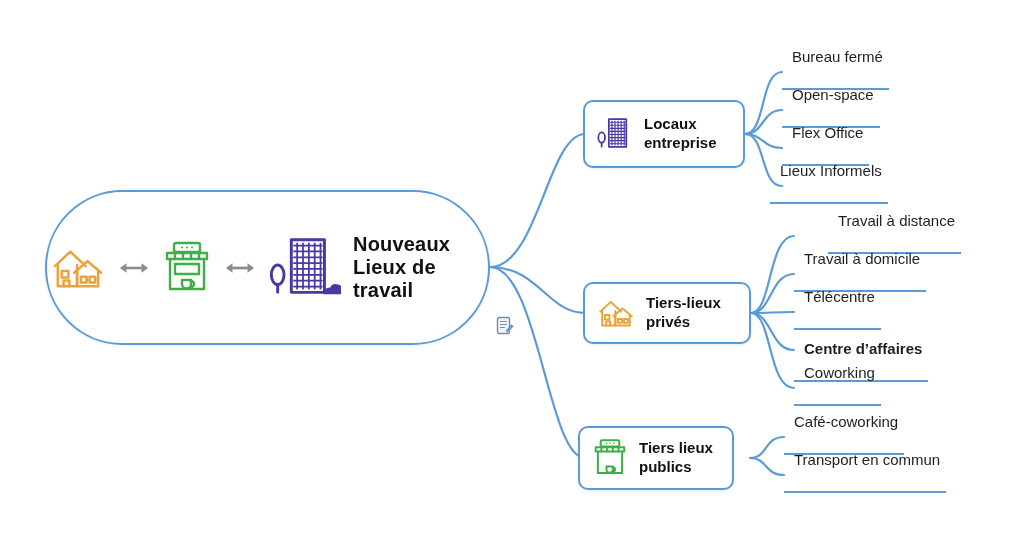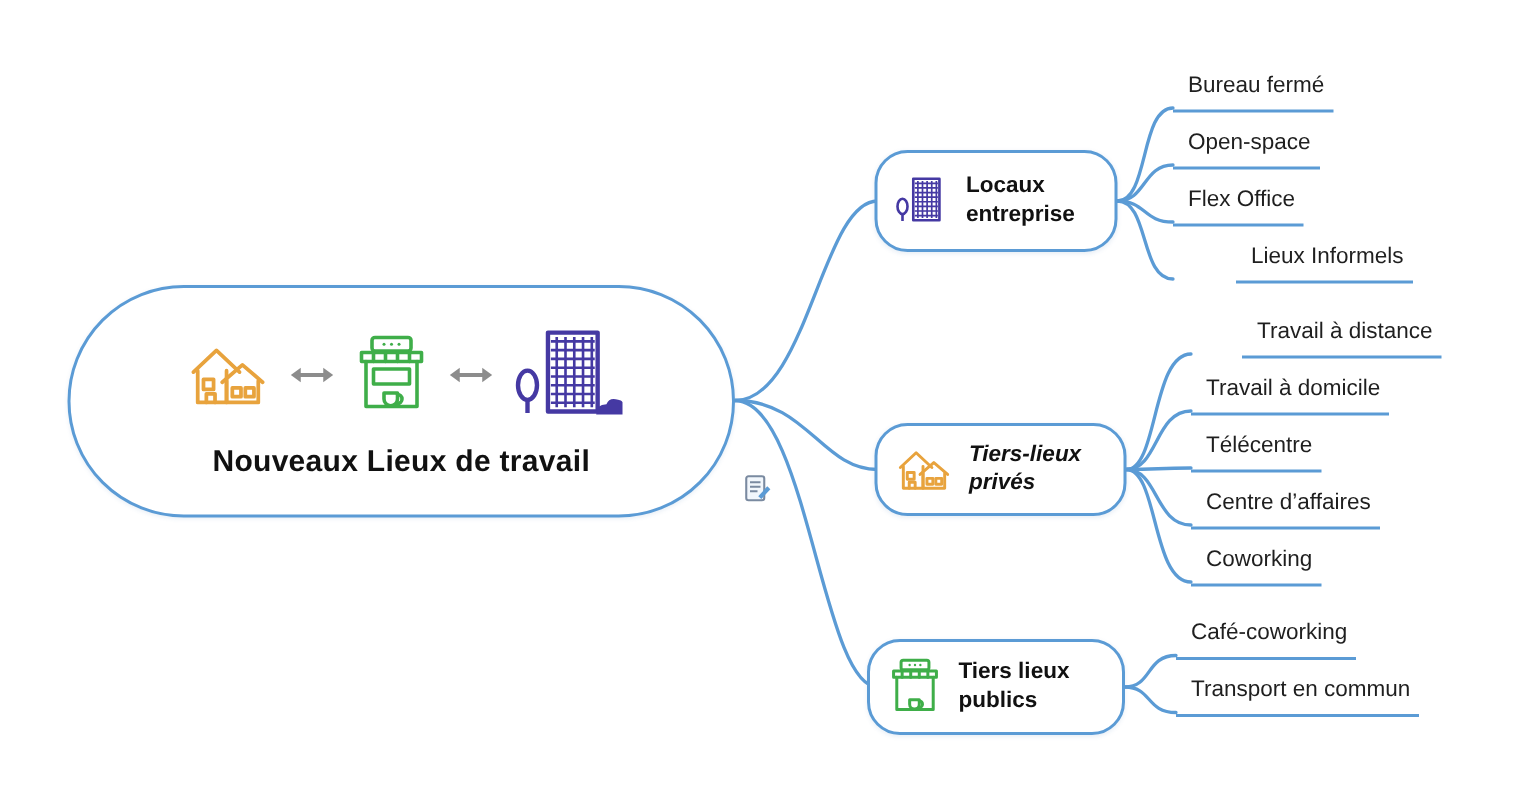--- a/index.html
+++ b/index.html
@@ -11,37 +11,37 @@
     --text:#1f1f1f;
   }
   *{box-sizing:border-box;margin:0;padding:0;}
   body{background:#ffffff;font-family:"Liberation Sans","DejaVu Sans",sans-serif;}
   .canvas{position:relative;width:1024px;height:537px;background:#ffffff;overflow:hidden;}
   .connectors{position:absolute;inset:0;pointer-events:none;}
 
   .central-node{
     position:absolute;left:45px;top:190px;width:445px;height:155px;
     border:2.5px solid var(--line);border-radius:80px;background:#fff;
-    display:flex;flex-direction:column;align-items:center;justify-content:center;gap:12px;
+    display:flex;flex-direction:row;align-items:center;justify-content:center;gap:12px;
     box-shadow:0 1px 3px rgba(70,120,180,.12);
   }
   .icons-row{display:flex;align-items:center;gap:10px;}
   .central-title{font-size:20px;font-weight:bold;color:#111;letter-spacing:.2px;}
 
   .branch-node{
-    position:absolute;background:#fff;border:2px solid var(--line);border-radius:22px;
+    position:absolute;background:#fff;border:2px solid var(--line);border-radius:10px;
     display:flex;align-items:center;gap:9px;padding:6px 10px;
     box-shadow:0 1px 3px rgba(70,120,180,.12);
   }
   .branch-label{font-size:15px;font-weight:bold;color:#111;line-height:1.25;width:96px;}
 
   .leaf{
     position:absolute;white-space:nowrap;
     font-size:15px;line-height:20px;color:var(--text);
-    padding:0 6px 6px 10px;border-bottom:2px solid var(--line);
+    padding:0 6px 21px 10px;border-bottom:2px solid var(--line);
   }
 
   .note-icon{position:absolute;left:495px;top:316px;width:20px;height:20px;cursor:pointer;}
   svg{display:block;}
 </style>
 </head>
 <body>
 
 <div class="canvas">
 
@@ -142,60 +142,60 @@
           <path d="M33 8 V56 M39 8 V56 M45 8 V56 M51 8 V56 M57 8 V56"></path>
           <path d="M29 11 H59 M29 17 H59 M29 23 H59 M29 29 H59 M29 35 H59 M29 41 H59 M29 47 H59 M29 53 H59"></path>
         </g>
         <path d="M13 60 V50"></path>
         <ellipse cx="13" cy="41" rx="6.5" ry="10"></ellipse>
       </svg>
     </span>
     <span class="branch-label">Locaux entreprise</span>
   </div>
 
-  <div class="branch-node" style="left:583px;top:282px;width:168px;height:62px;font-style:italic;">
+  <div class="branch-node" style="left:583px;top:282px;width:168px;height:62px;">
     <span>
       <svg width="42" height="36" viewBox="0 0 64 52" fill="none" stroke="var(--orange)" stroke-width="3" stroke-linecap="round" stroke-linejoin="round">
         <path d="M8 24 L24 9 L40 24"></path>
         <path d="M11 23 V45 H31 V23"></path>
         <rect x="15" y="29" width="7" height="7"></rect>
         <path d="M28 31 L42 19 L56 31"></path>
         <path d="M31 30 V45 H53 V30"></path>
         <rect x="35" y="35" width="6" height="6"></rect>
         <rect x="44" y="35" width="6" height="6"></rect>
         <path d="M17 45 V39 h6 v6"></path>
       </svg>
     </span>
     <span class="branch-label">Tiers-lieux privés</span>
   </div>
 
-  <div class="branch-node" style="left:578px;top:426px;width:172px;height:64px;">
+  <div class="branch-node" style="left:578px;top:426px;width:156px;height:64px;">
     <span>
       <svg width="40" height="40" viewBox="0 0 56 54" fill="none" stroke="var(--green)" stroke-width="2.8" stroke-linecap="round" stroke-linejoin="round">
         <rect x="15" y="2" width="26" height="9" rx="2"></rect>
         <circle cx="23" cy="6.5" r="1.1" fill="var(--green)" stroke="none"></circle>
         <circle cx="28" cy="6.5" r="1.1" fill="var(--green)" stroke="none"></circle>
         <circle cx="33" cy="6.5" r="1.1" fill="var(--green)" stroke="none"></circle>
         <path d="M8 12 H48 V18 H8 Z"></path>
         <path d="M16 12 V18 M24 12 V18 M32 12 V18 M40 12 V18"></path>
         <path d="M11 18 V48 H45 V18"></path>
         <path d="M23 39 h9 v4 a4.5 4.5 0 0 1 -9 0 z"></path>
         <path d="M32 40 a3 3 0 0 1 0 6"></path>
       </svg>
     </span>
     <span class="branch-label">Tiers lieux publics</span>
   </div>
 
   <div class="leaf" style="left:782px;top:47px;">Bureau fermé</div>
   <div class="leaf" style="left:782px;top:85px;">Open-space</div>
   <div class="leaf" style="left:782px;top:123px;text-align:right;">Flex Office</div>
-  <div class="leaf" style="left:824px;top:161px;">Lieux Informels</div>
+  <div class="leaf" style="left:770px;top:161px;">Lieux Informels</div>
 
   <div class="leaf" style="left:828px;top:211px;">Travail à distance</div>
   <div class="leaf" style="left:794px;top:249px;">Travail à domicile</div>
   <div class="leaf" style="left:794px;top:287px;">Télécentre</div>
-  <div class="leaf" style="left:794px;top:325px;">Centre d’affaires</div>
+  <div class="leaf" style="left:794px;top:339px;font-weight:bold;">Centre d’affaires</div>
   <div class="leaf" style="left:794px;top:363px;text-align:center;">Coworking</div>
 
   <div class="leaf" style="left:784px;top:450px;">Transport en commun</div>
   <div class="leaf" style="left:784px;top:412px;">Café-coworking</div>
 
 </div>
 
 </body></html>

